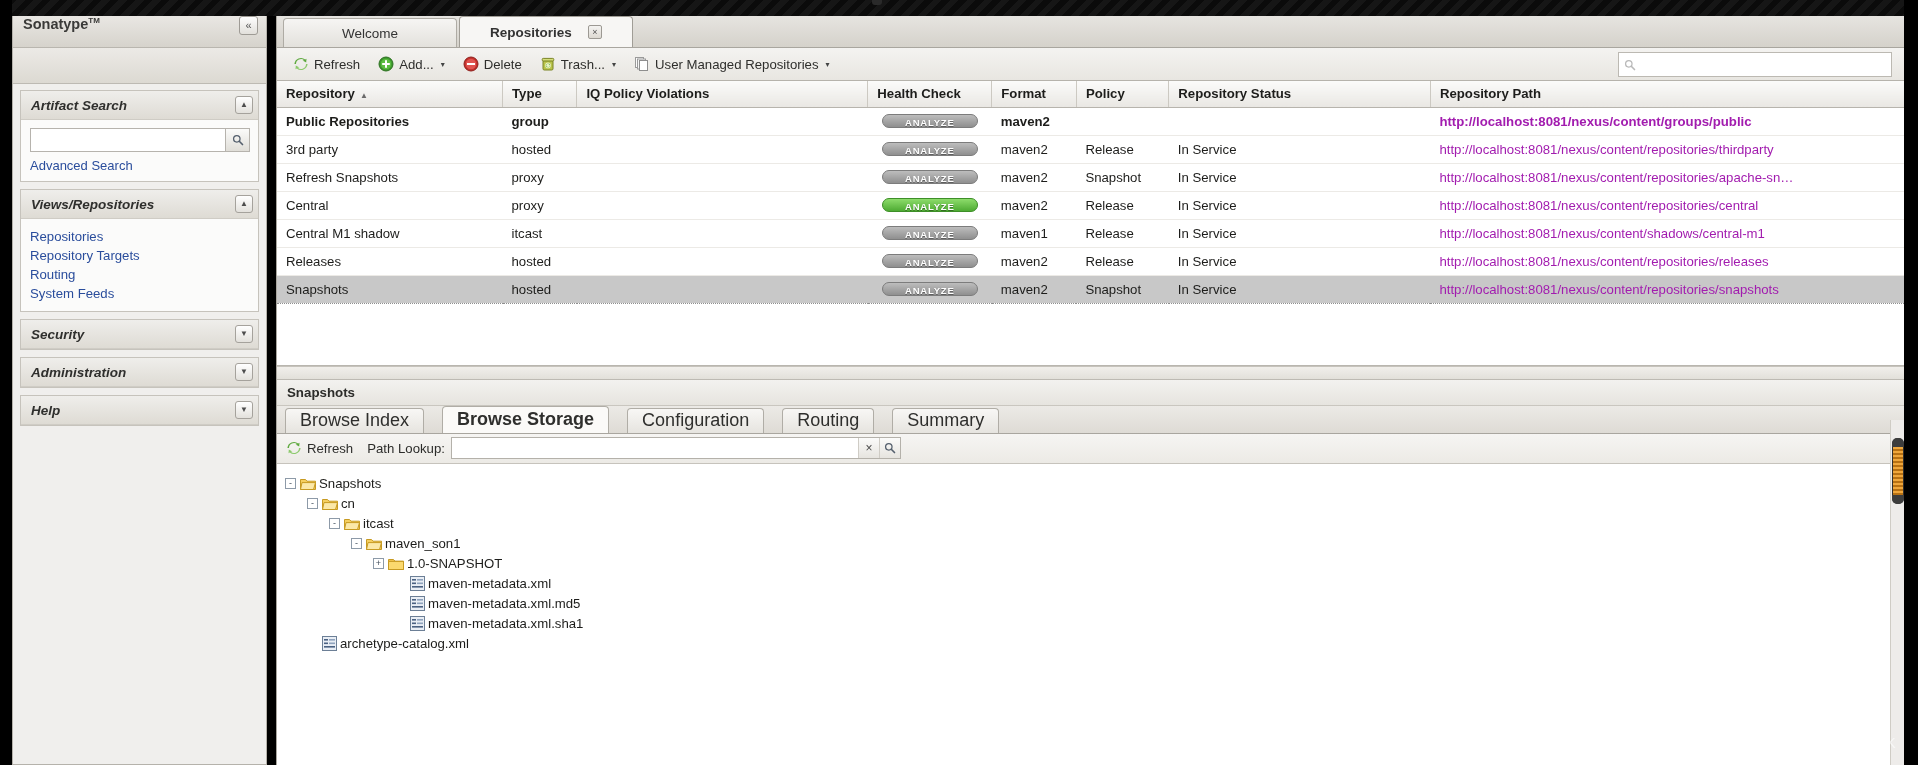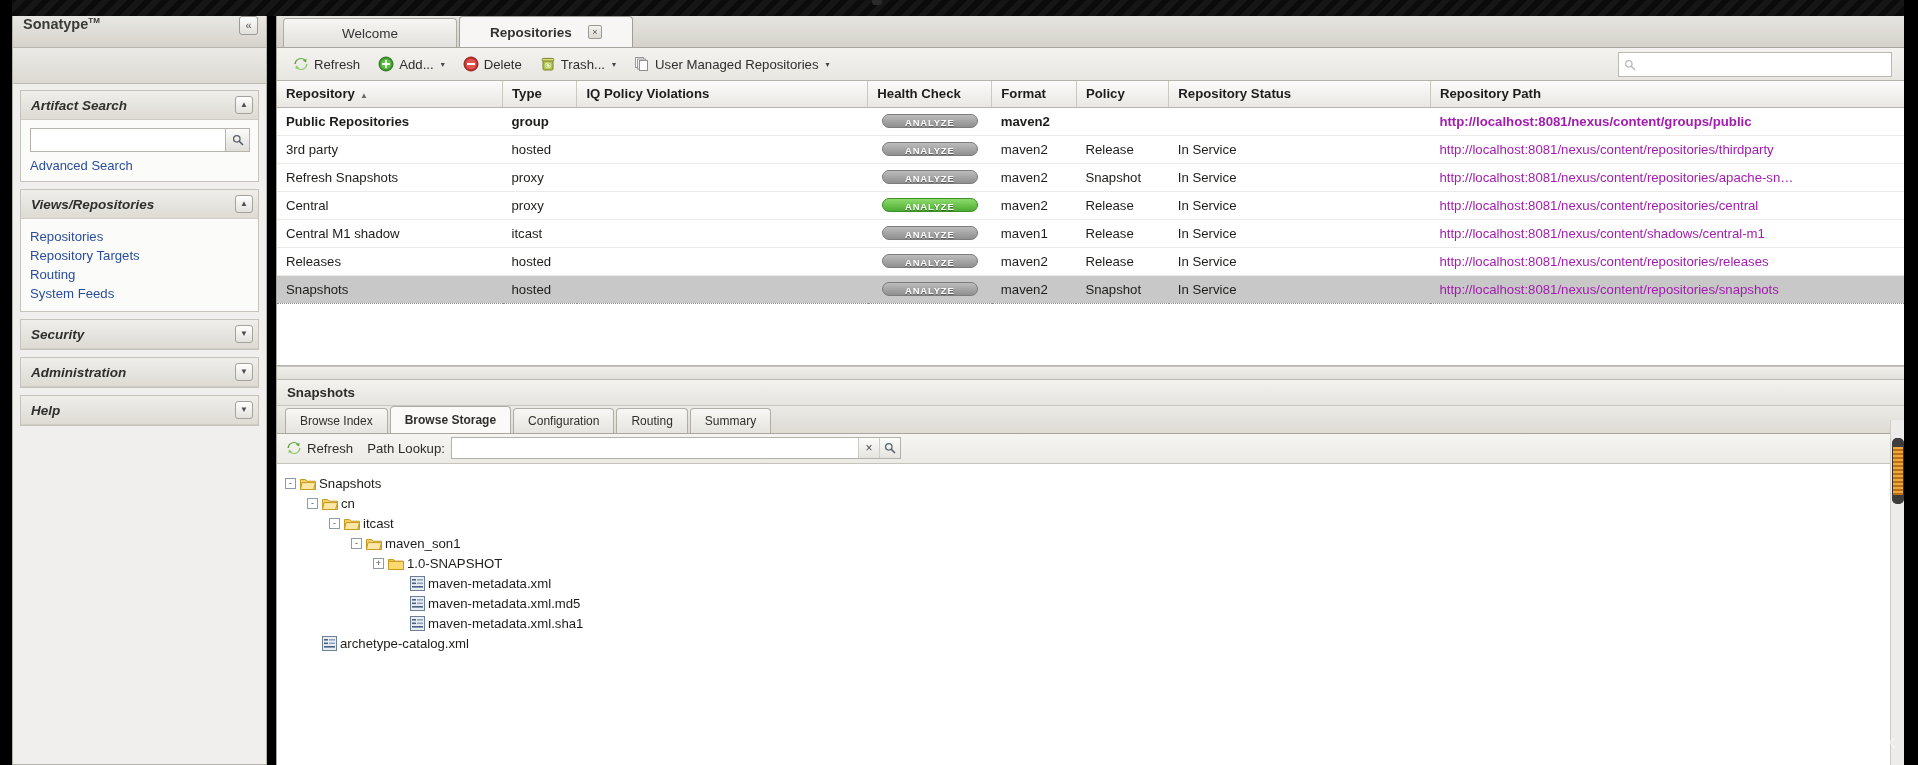--- a/index.html
+++ b/index.html
@@ -251,25 +251,25 @@
   }
   .subtabs {
     height: 28px; display: flex; align-items: flex-end;
     padding-left: 8px;
     background: linear-gradient(#eceae6, #dedbd5);
     border-bottom: 1px solid #a9a69f;
   }
   .subtab {
     height: 25px; padding: 0 14px;
     display: flex; align-items: center;
-    font-size: 12px; color: #2f2f2d;
+    font-size: 18px; color: #2f2f2d;
     border: 1px solid #b0ada6; border-bottom: 0;
     border-radius: 4px 4px 0 0;
     background: linear-gradient(#f8f7f5, #e6e4df);
-    margin-right: 2px; cursor: pointer;
+    margin-right: 18px; cursor: pointer;
   }
   .subtab.active { background:#fbfaf8; font-weight: bold; height: 27px; }
   .lookup-bar {
     height: 30px; display: flex; align-items: center; gap: 6px;
     padding-left: 8px;
     background: linear-gradient(#f6f5f3, #eceae5);
     border-bottom: 1px solid #c6c3bc;
   }
   .lookup-label { font-size: 13.2px; color: #2c2c2a; }
   .lookup-field {

